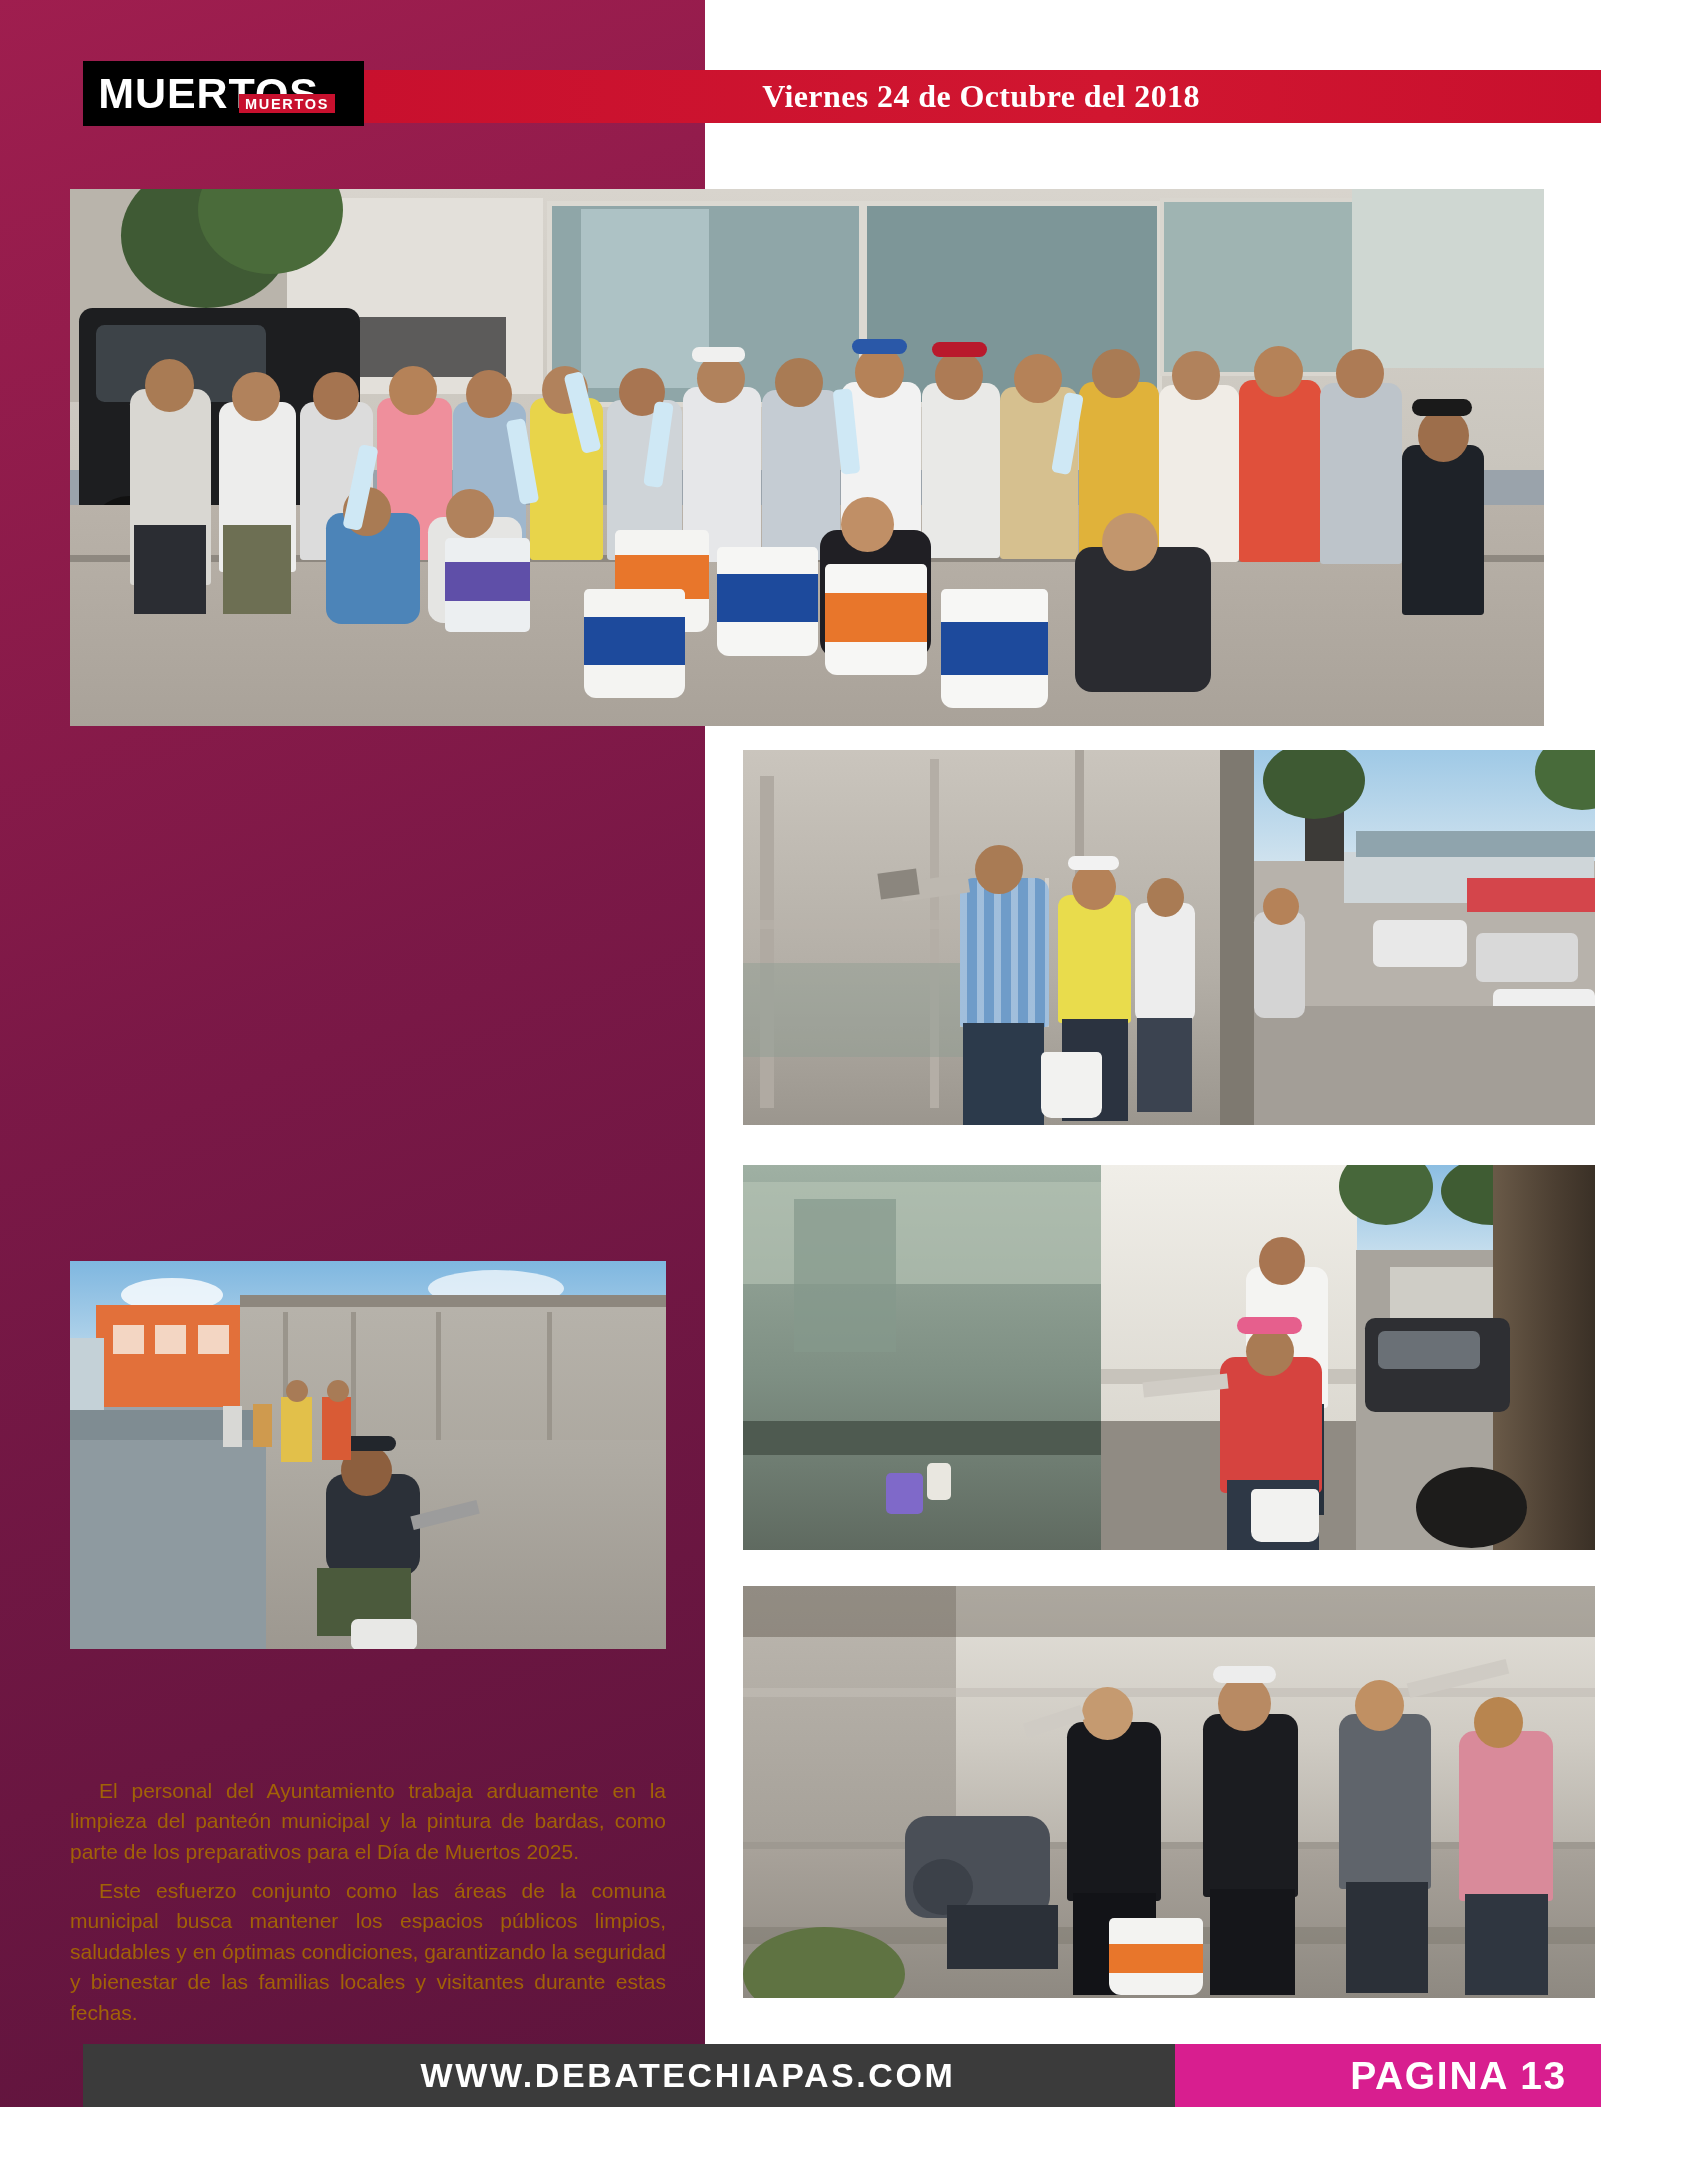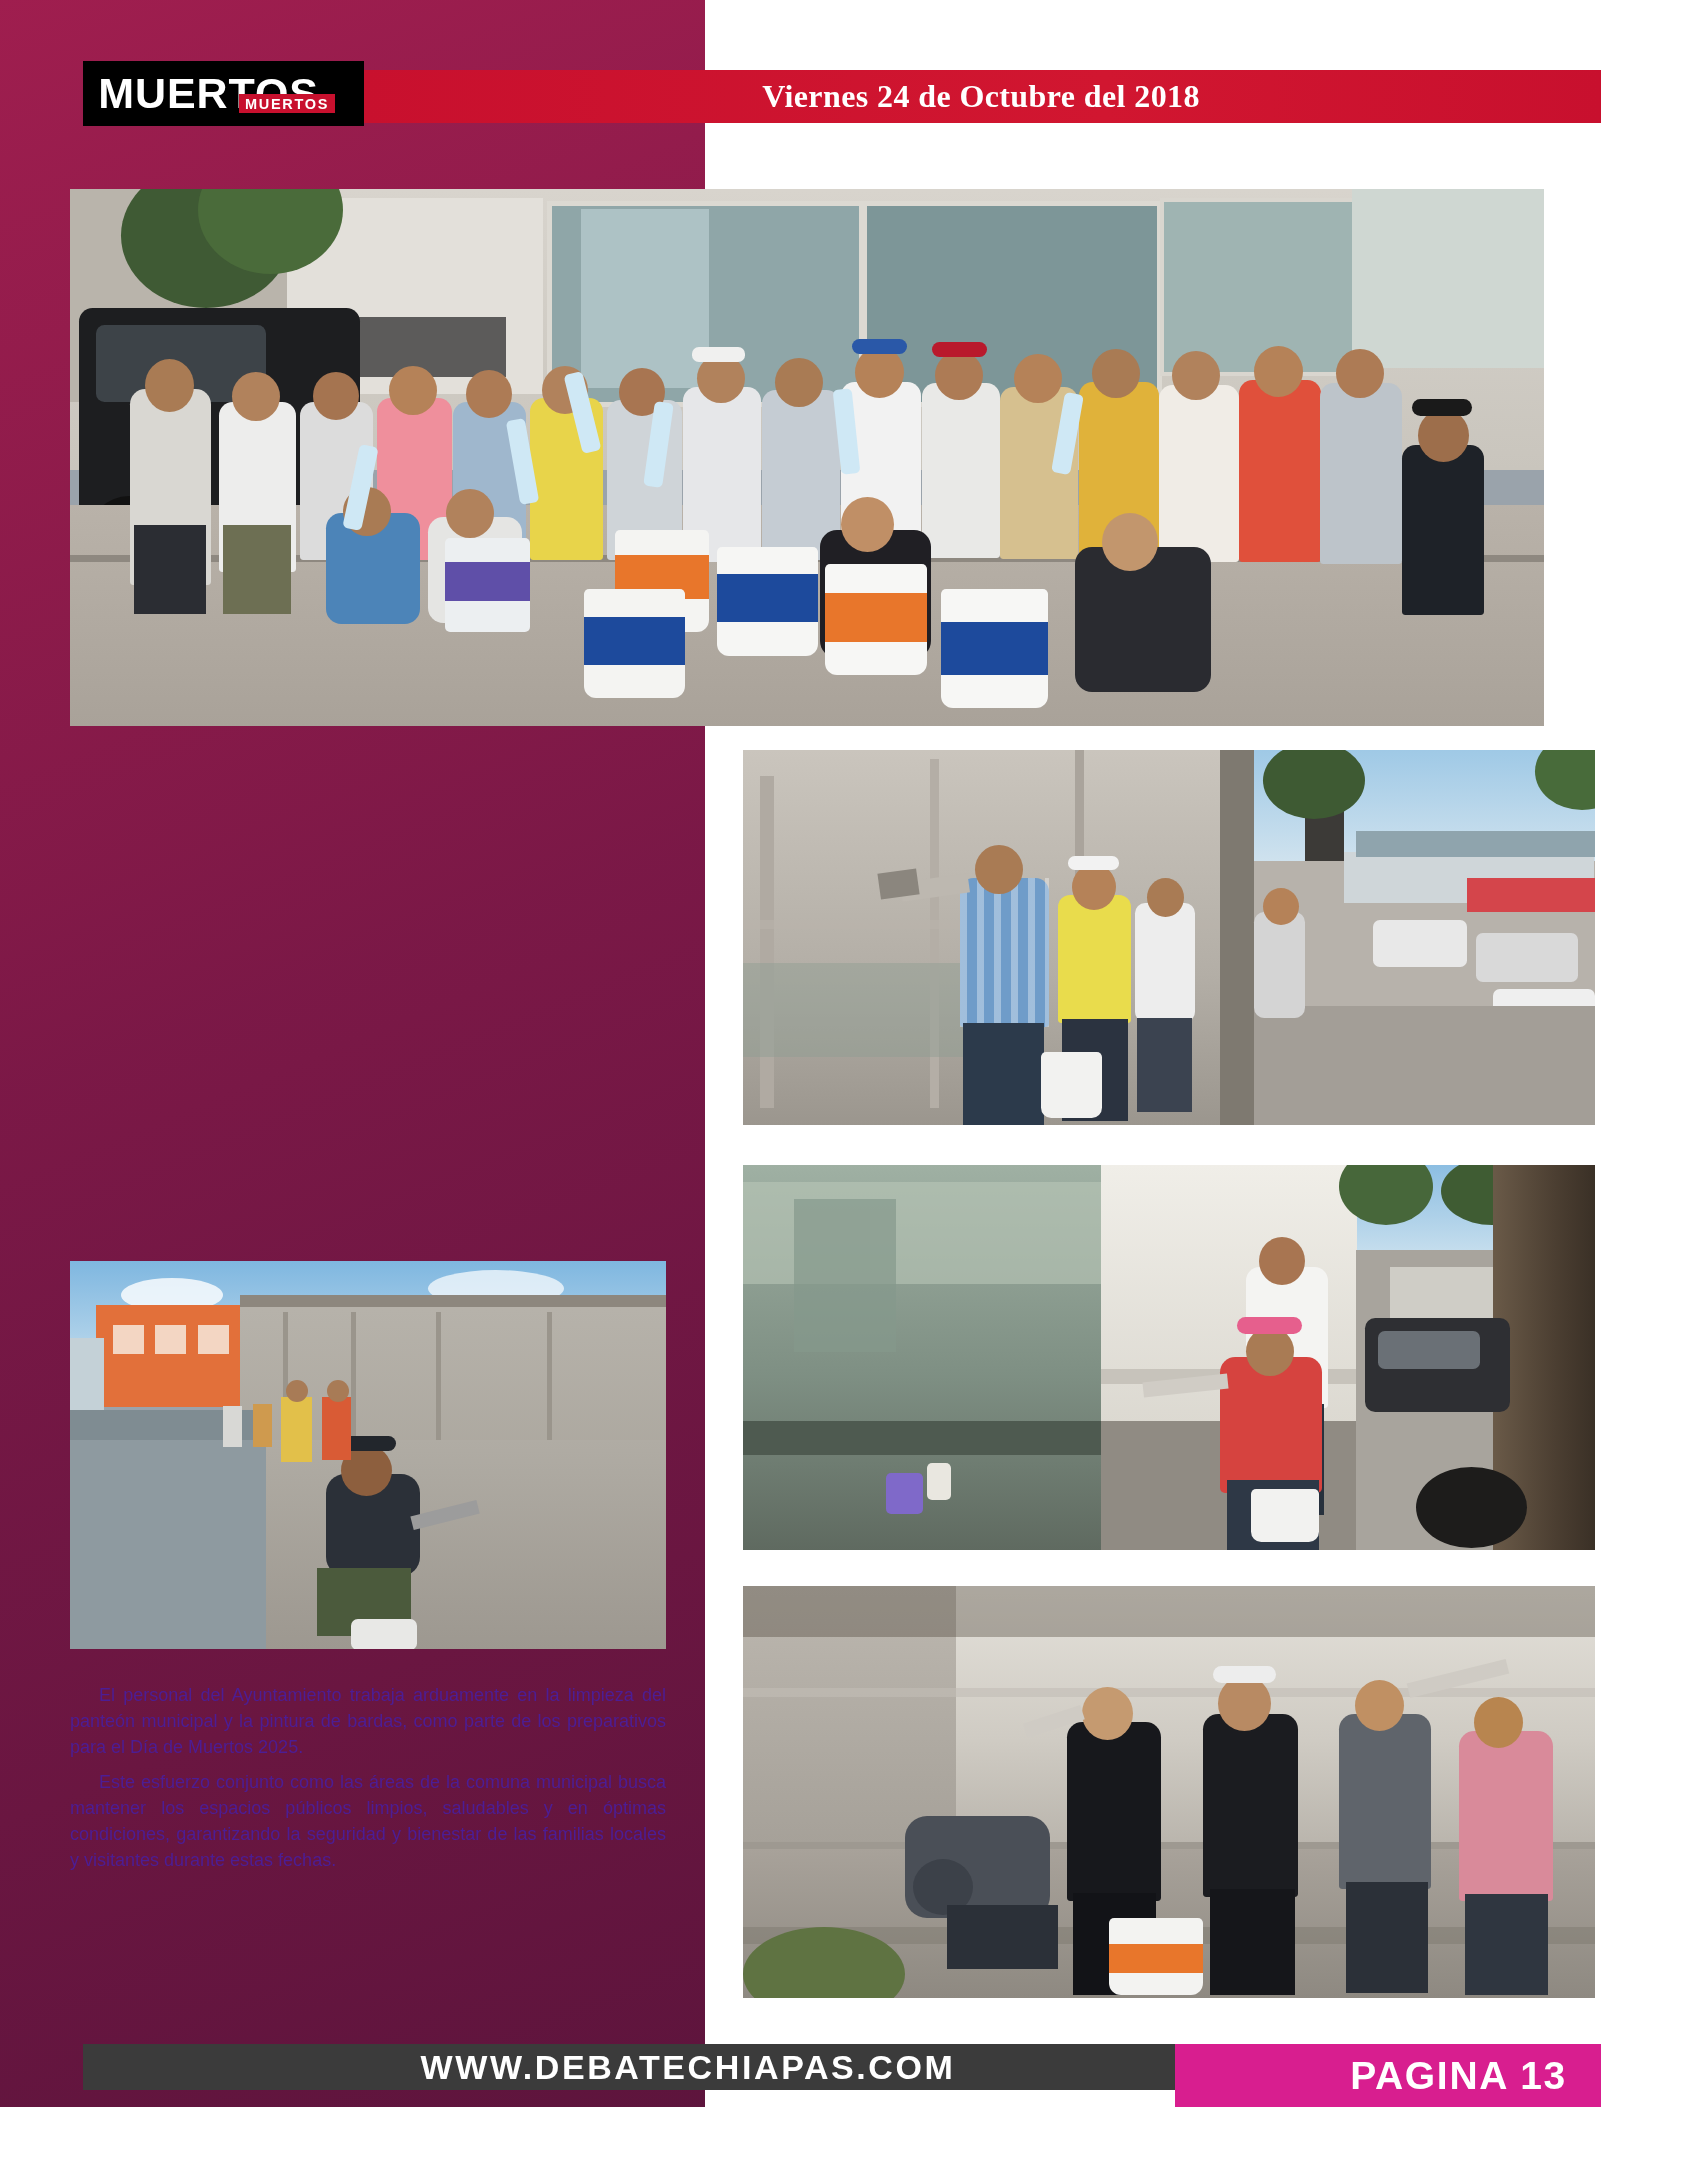--- a/index.html
+++ b/index.html
@@ -138,37 +138,37 @@
     line-height: 1.22;
     text-align: center;
     letter-spacing: 0.4px;
     text-transform: uppercase;
   }
 
   
   .body-text {
     position: absolute;
     left: 70px;
-    top: 1682px;
+    top: 1776px;
     width: 596px;
-    color: #4c1d95;
+    color: #a16207;
     font-family: "Liberation Sans", sans-serif;
-    font-size: 18px;
+    font-size: 21px;
     line-height: 1.45;
     text-align: justify;
   }
   .body-text p { margin: 0 0 8.5px 0; text-indent: 29px; }
 
   
   .footer-dark {
     position: absolute;
     left: 83px;
     top: 2044px;
     width: 1210px;
-    height: 46px;
+    height: 63px;
     background: #3b3b3b;
     display: flex;
     align-items: center;
     justify-content: center;
   }
   .footer-url {
     color: #ffffff;
     font-family: "Liberation Sans", sans-serif;
     font-weight: bold;
     font-size: 34px;

